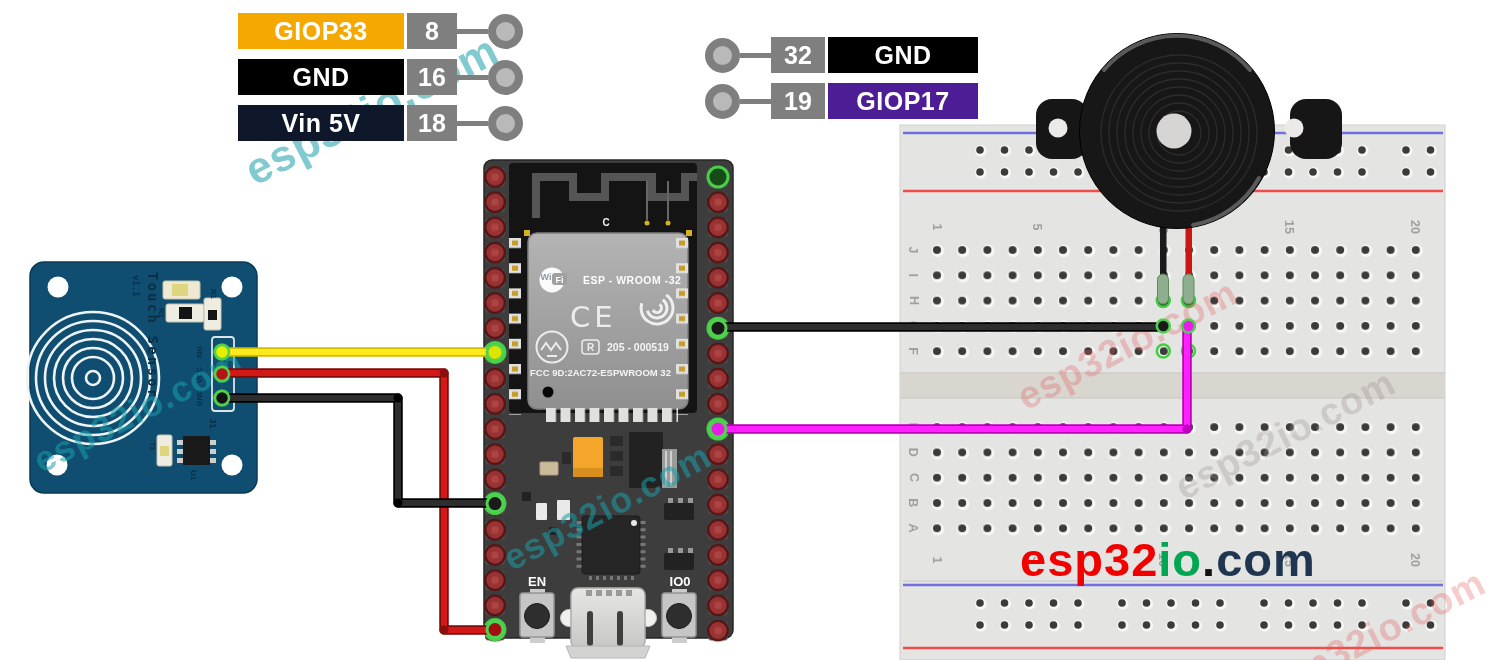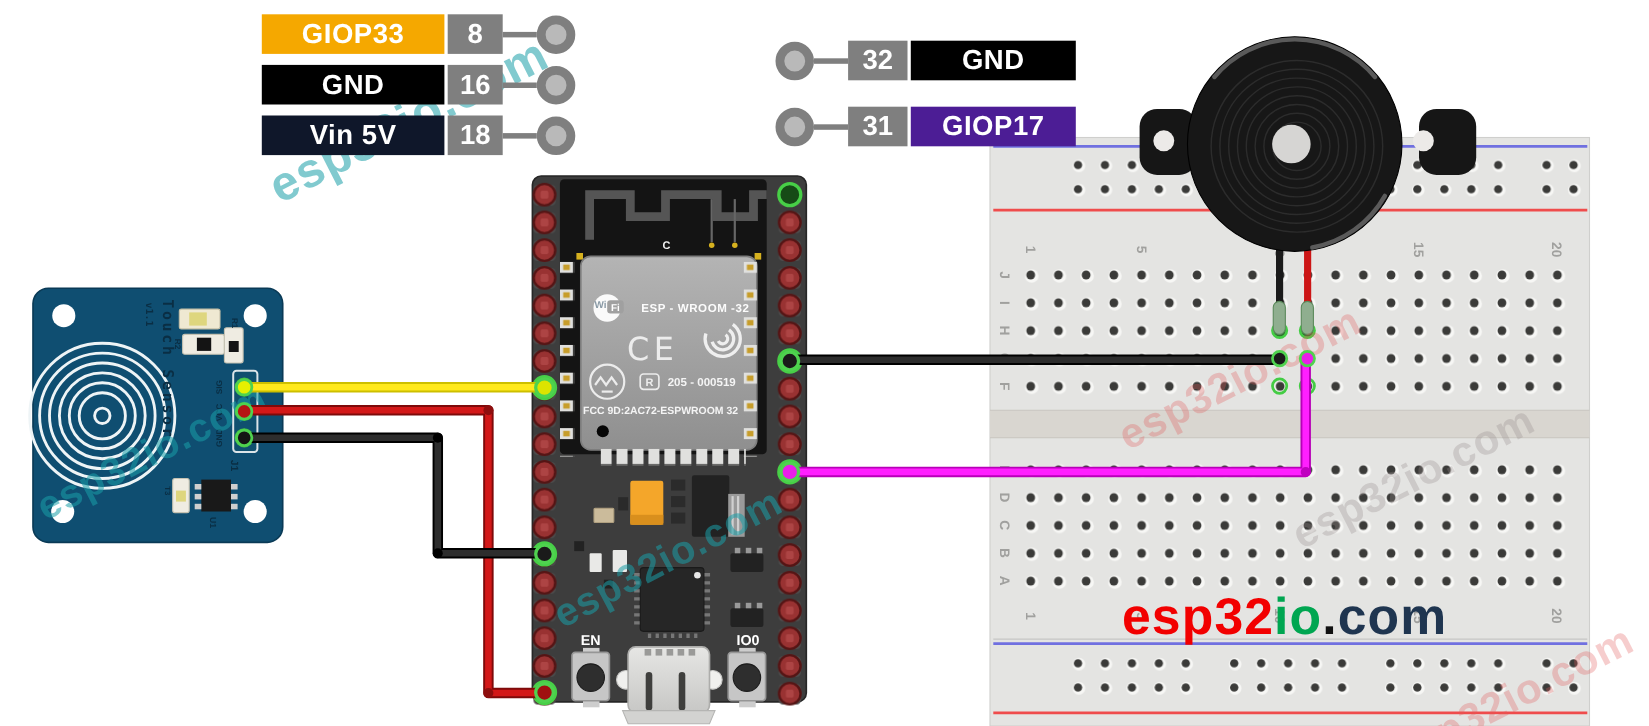--- a/index.html
+++ b/index.html
@@ -412,30 +412,30 @@
     </div>
     <div class="label-row">
       <div class="lbl-box w-left" style="background-color: #0f172a;">Vin 5V</div>
       <div class="gap3"></div>
       <div class="num-box">18</div>
       <div class="stem"></div>
       <div class="ring"></div>
     </div>
   </div>
 
-  <div class="label-group" style="left:705px;top:37px;gap:24px;">
+  <div class="label-group" style="left:705px;top:37px;gap:10px;">
     <div class="label-row">
       <div class="ring"></div>
       <div class="stem"></div>
       <div class="num-box" style="width:54px;">32</div>
       <div class="gap3"></div>
       <div class="lbl-box w-right" style="background-color: rgb(0, 0, 0);">GND</div>
     </div>
     <div class="label-row">
       <div class="ring"></div>
       <div class="stem"></div>
-      <div class="num-box" style="width:54px;">31</div>
+      <div class="num-box" style="width:54px;">19</div>
       <div class="gap3"></div>
       <div class="lbl-box w-right" style="background-color: #4c1d95;">GIOP17</div>
     </div>
   </div>
 
 </div>
 
 </body></html>

